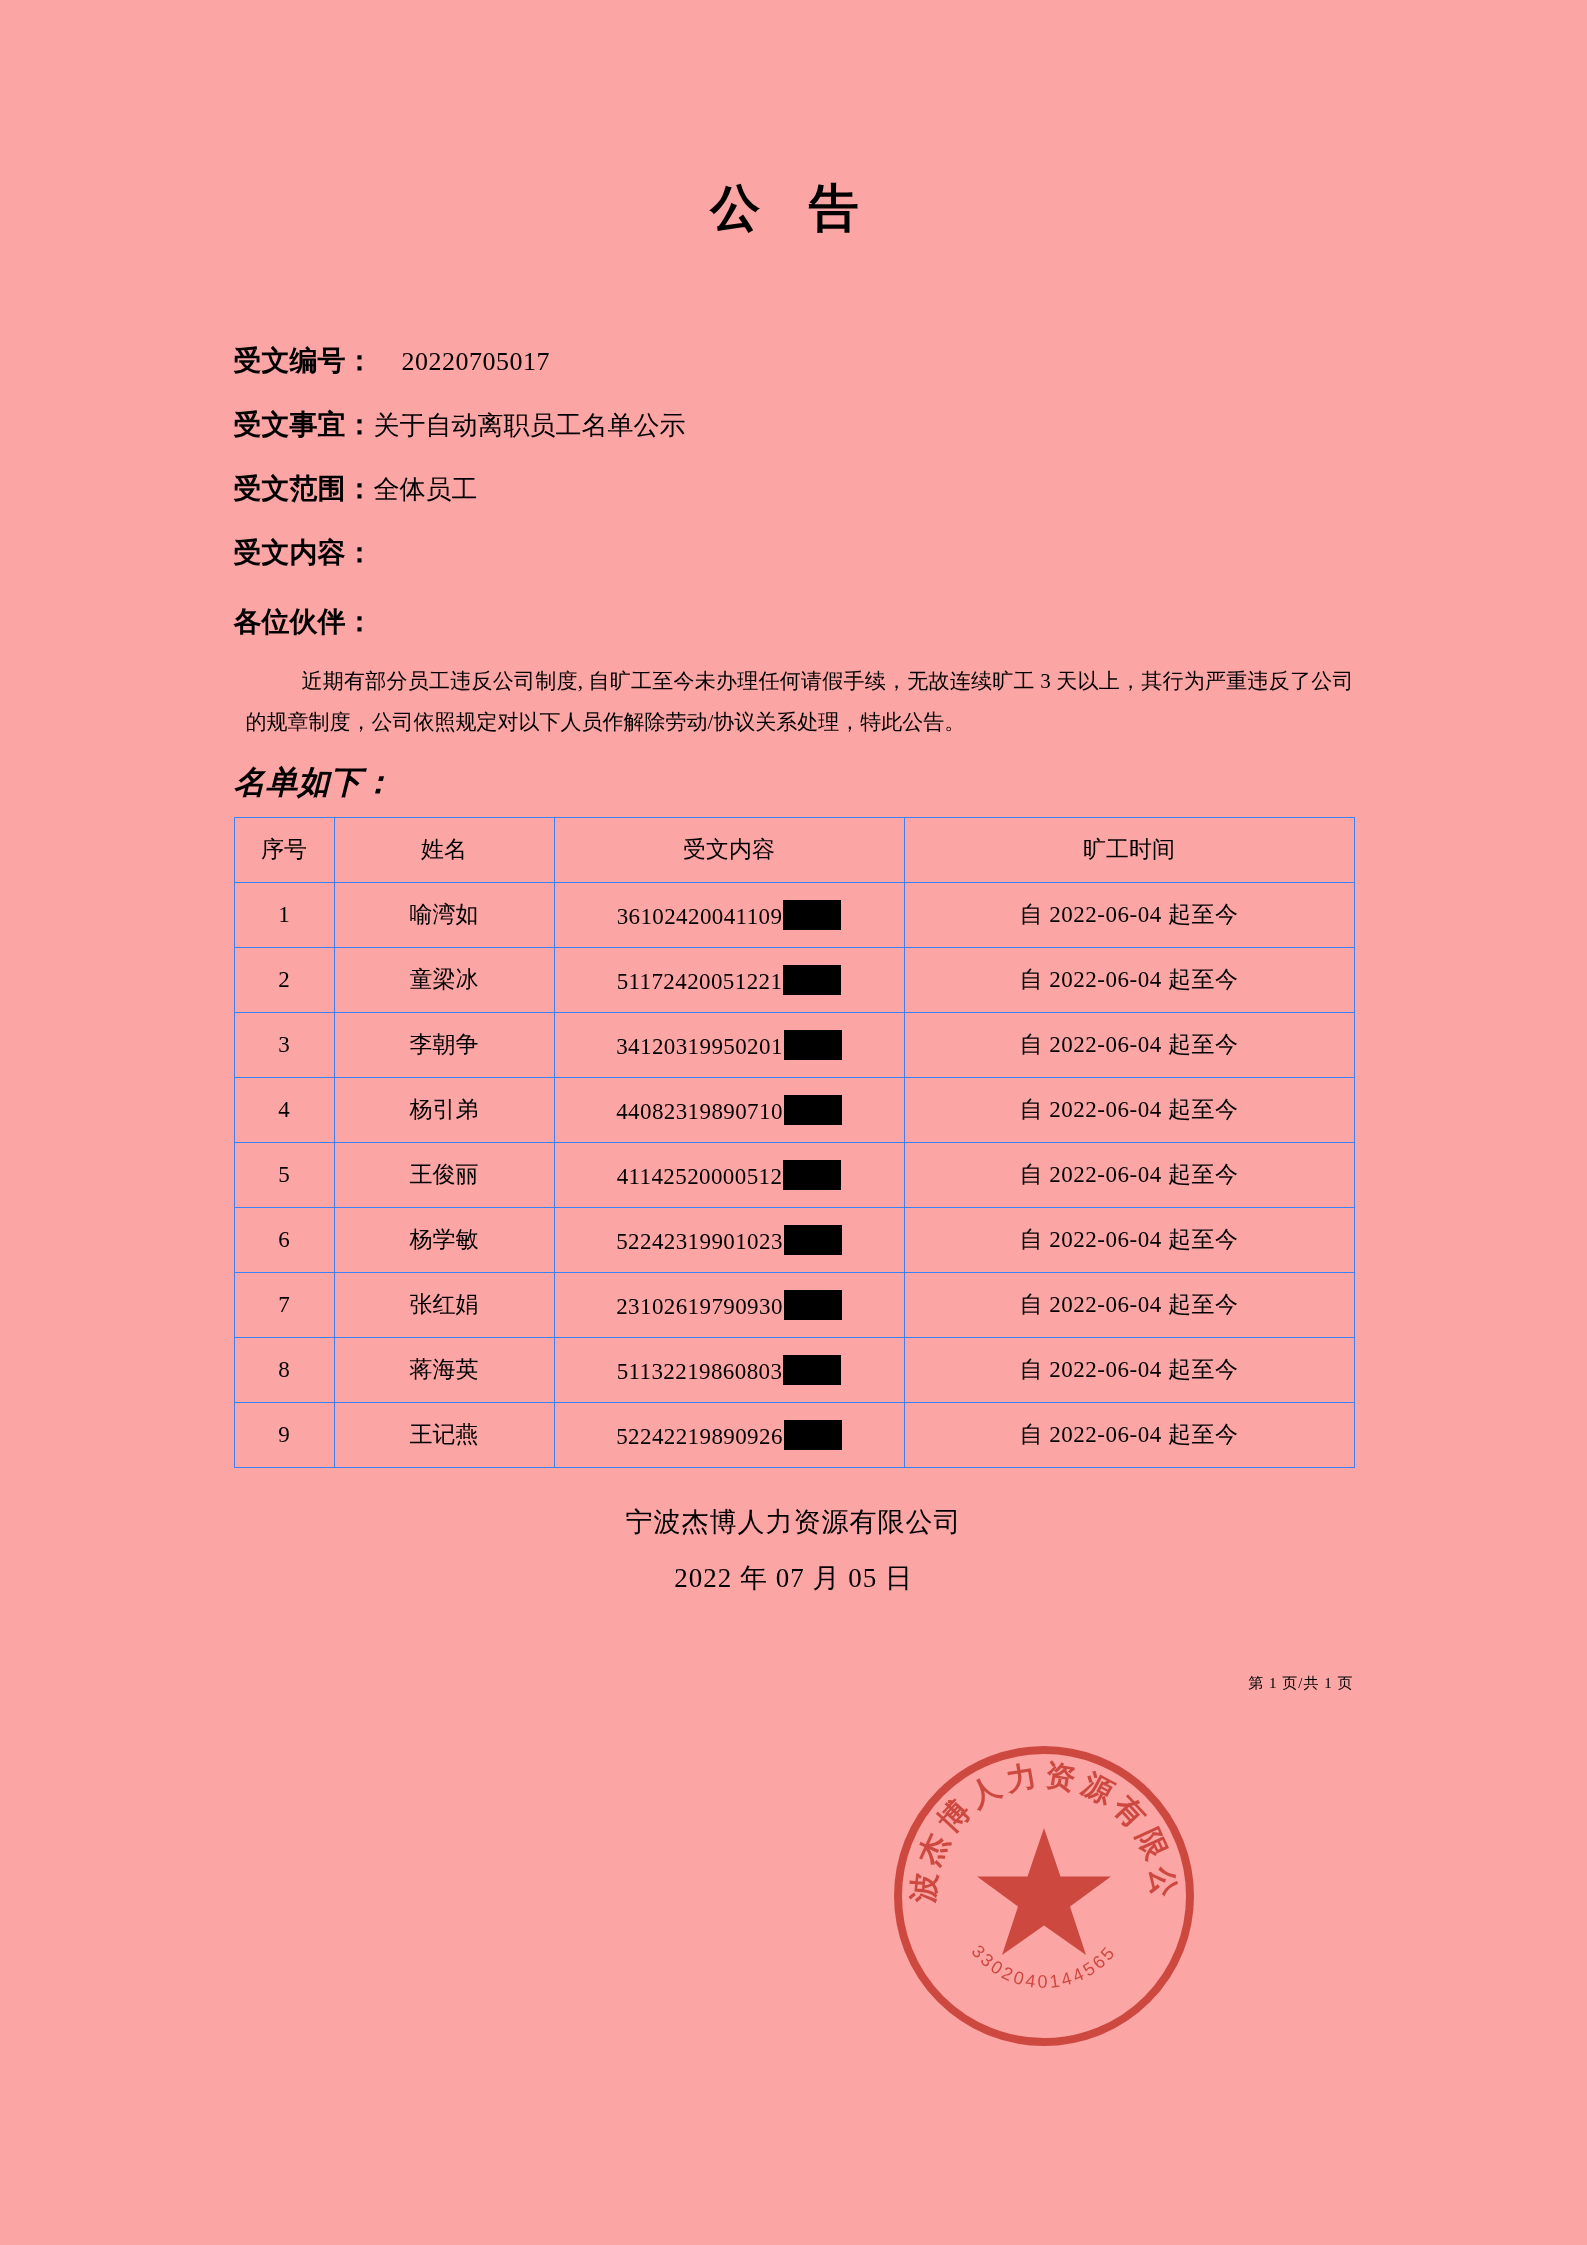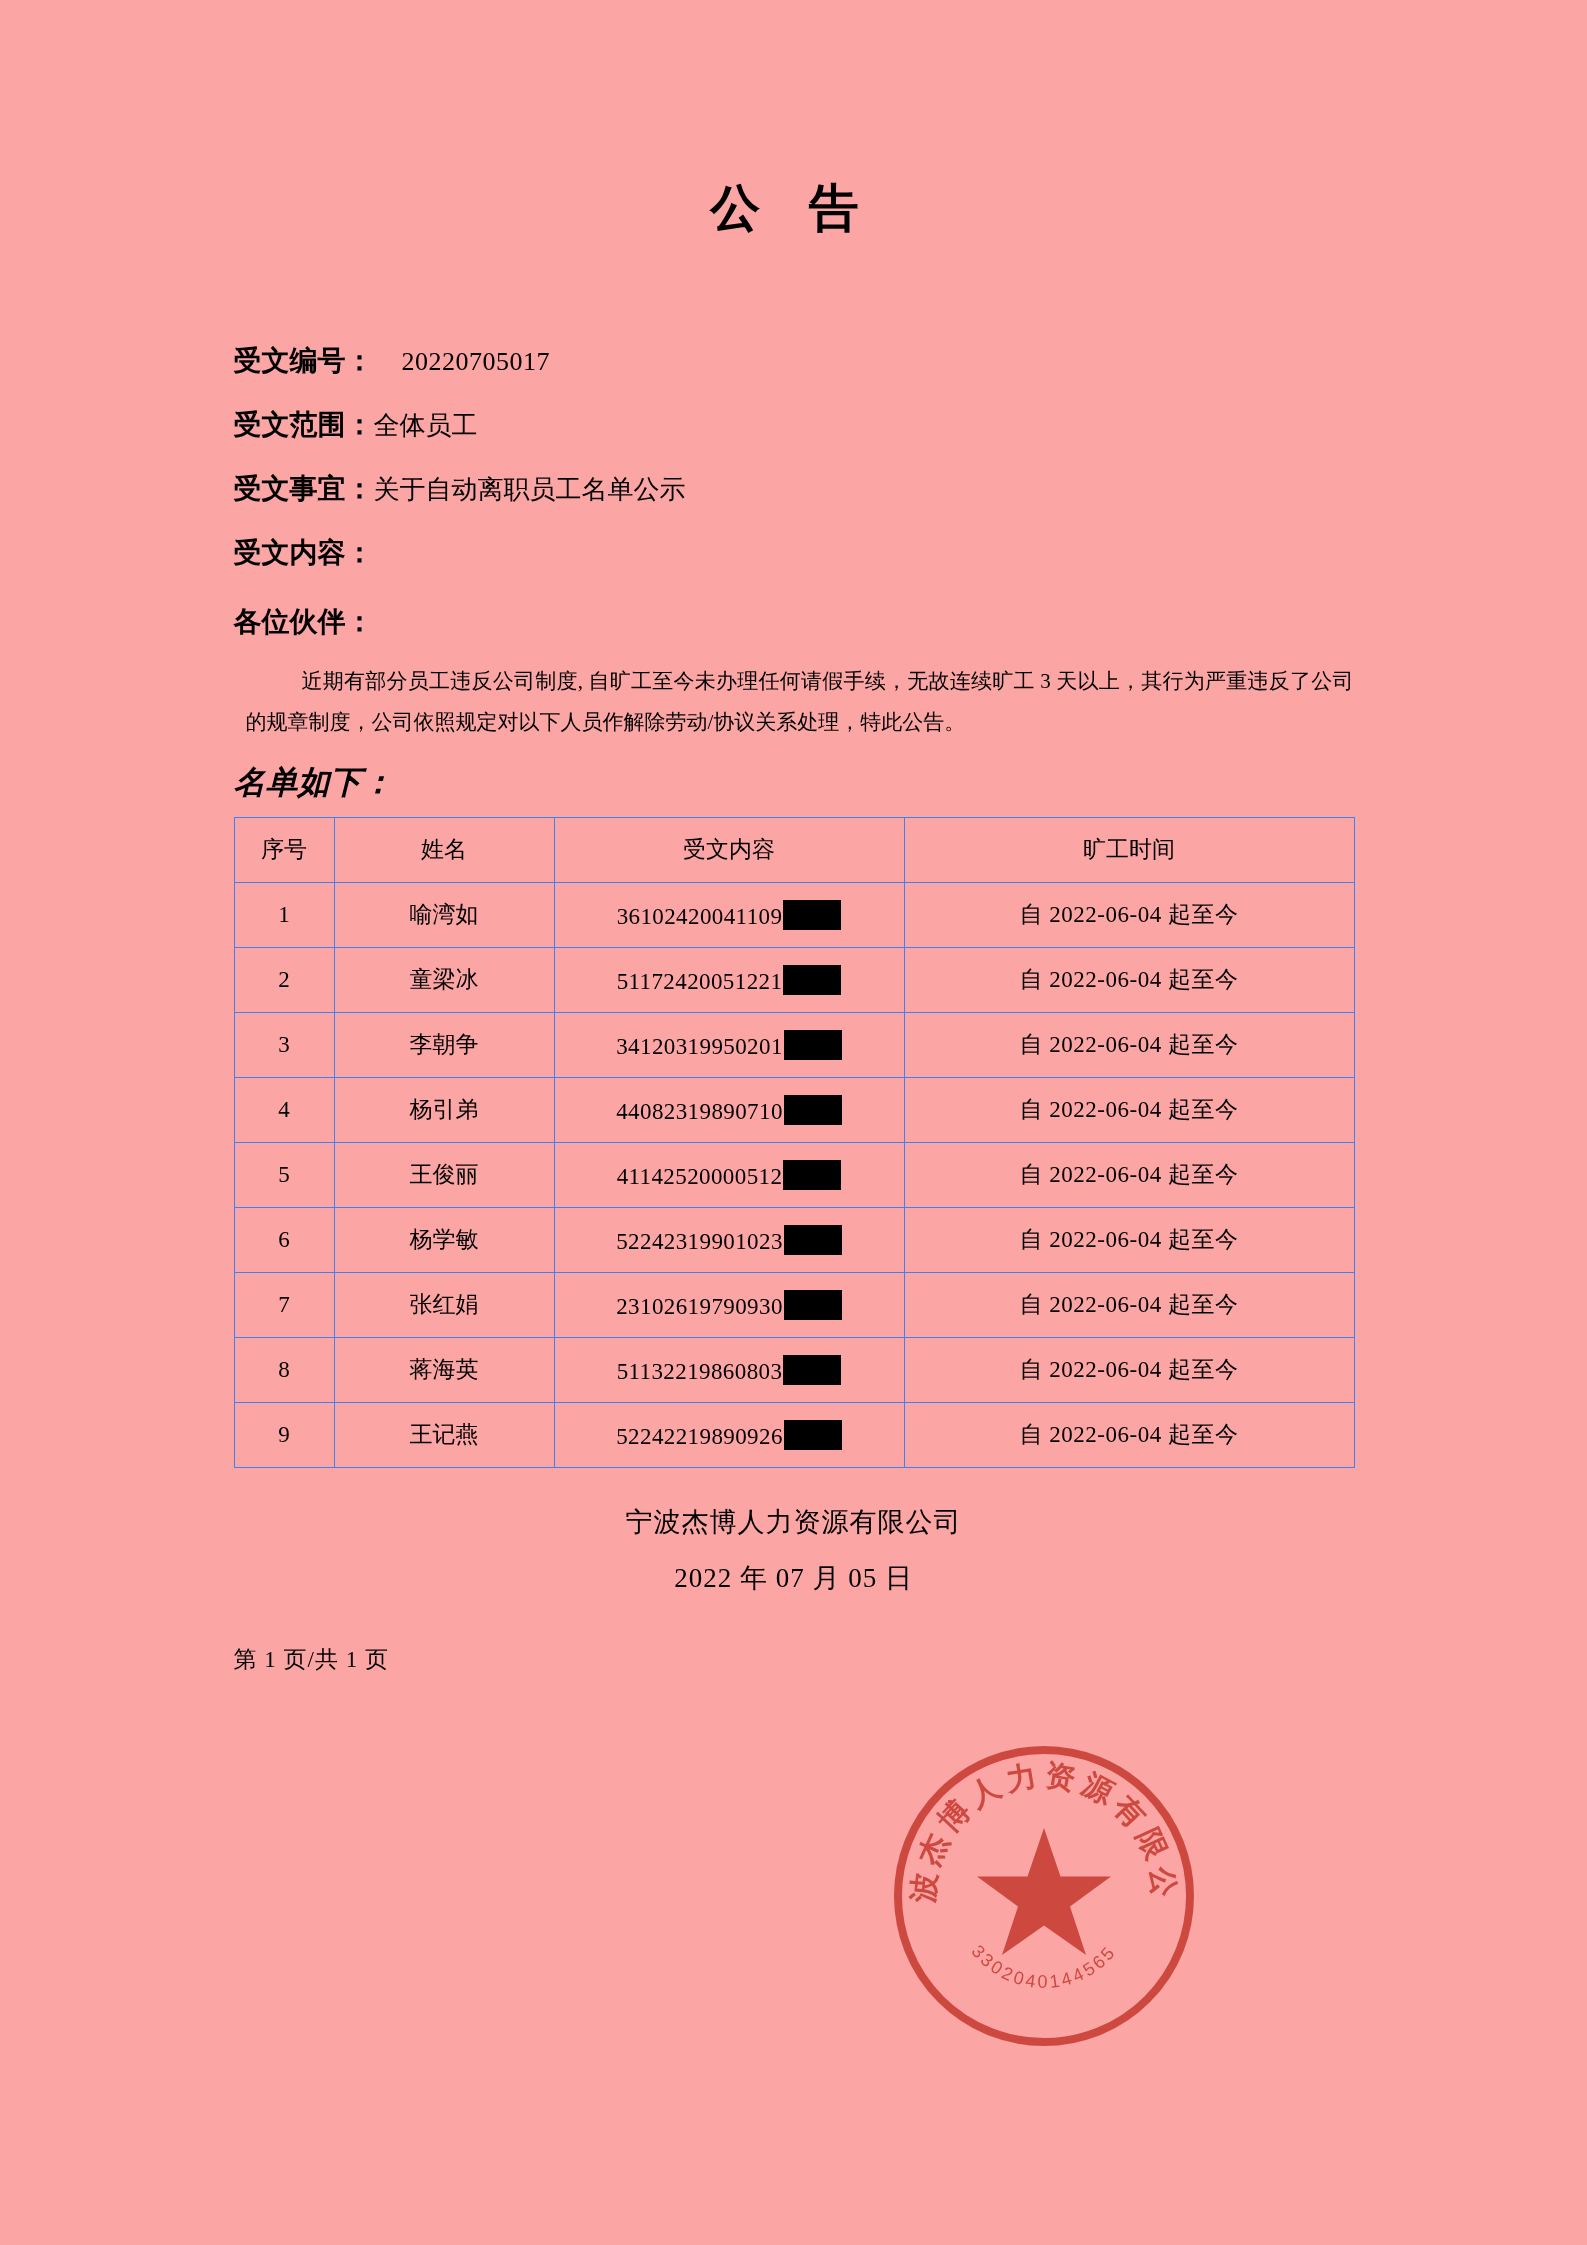--- a/index.html
+++ b/index.html
@@ -114,23 +114,23 @@
     margin-top: 36px;
     letter-spacing: 1px;
   }
   .sign-date {
     text-align: center;
     font-size: 27px;
     margin-top: 20px;
     letter-spacing: 1px;
   }
   .footer {
-    text-align: left;
-    font-size: 23px;
-    margin-top: 48px;
+    text-align: right;
+    font-size: 15px;
+    margin-top: 78px;
     letter-spacing: 1px;
   }
   
   .seal {
     position: absolute;
     left: 890px;
     top: 1742px;
     width: 308px;
     height: 308px;
     pointer-events: none;
@@ -145,25 +145,25 @@
 
   <h1 class="doc-title">公 告</h1>
 
   <div class="body-wrap">
 
     <div class="field-row">
       <span class="field-label">受文编号：</span><span class="field-value num">20220705017</span>
     </div>
 
     <div class="field-row">
+      <span class="field-label">受文事宜：</span><span class="field-value">关于自动离职员工名单公示</span>
+    </div>
+
+    <div class="field-row">
       <span class="field-label">受文范围：</span><span class="field-value">全体员工</span>
-    </div>
-
-    <div class="field-row">
-      <span class="field-label">受文事宜：</span><span class="field-value">关于自动离职员工名单公示</span>
     </div>
 
     <div class="field-row">
       <span class="field-label">受文内容：</span>
     </div>
 
     <div class="salutation">各位伙伴：</div>
 
     <p class="para">近期有部分员工违反公司制度, 自旷工至今未办理任何请假手续，无故连续旷工 3 天以上，其行为严重违反了公司的规章制度，公司依照规定对以下人员作解除劳动/协议关系处理，特此公告。</p>
 

